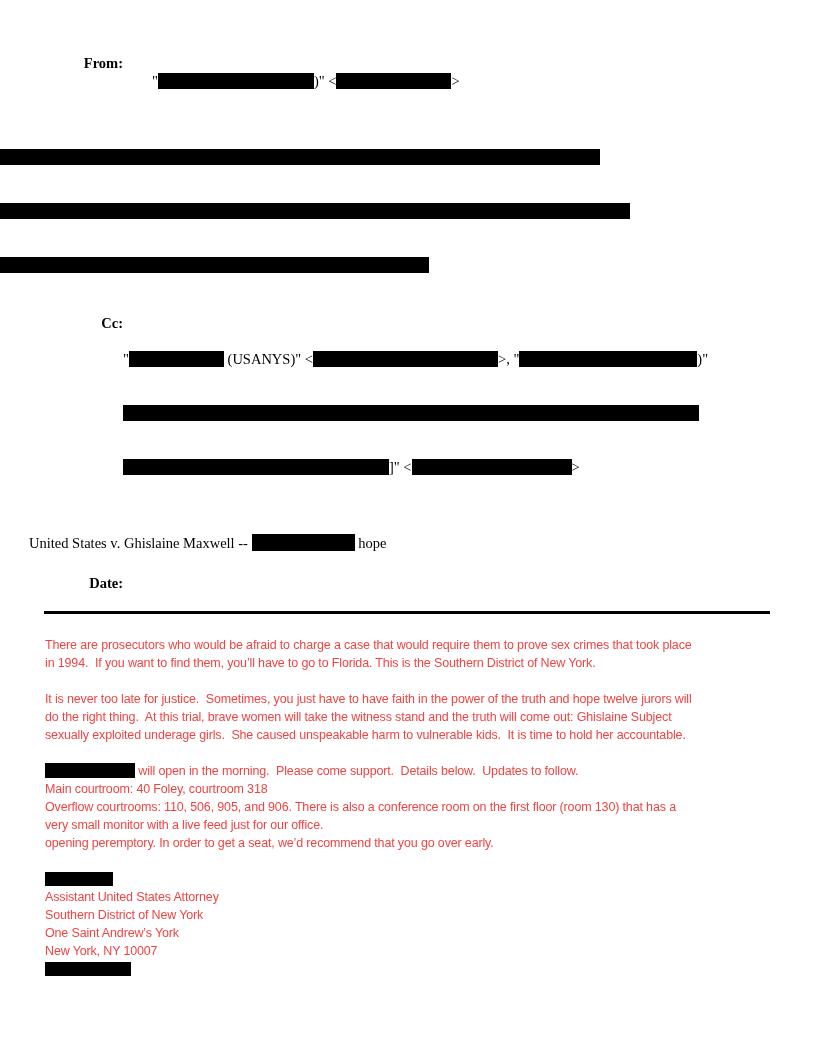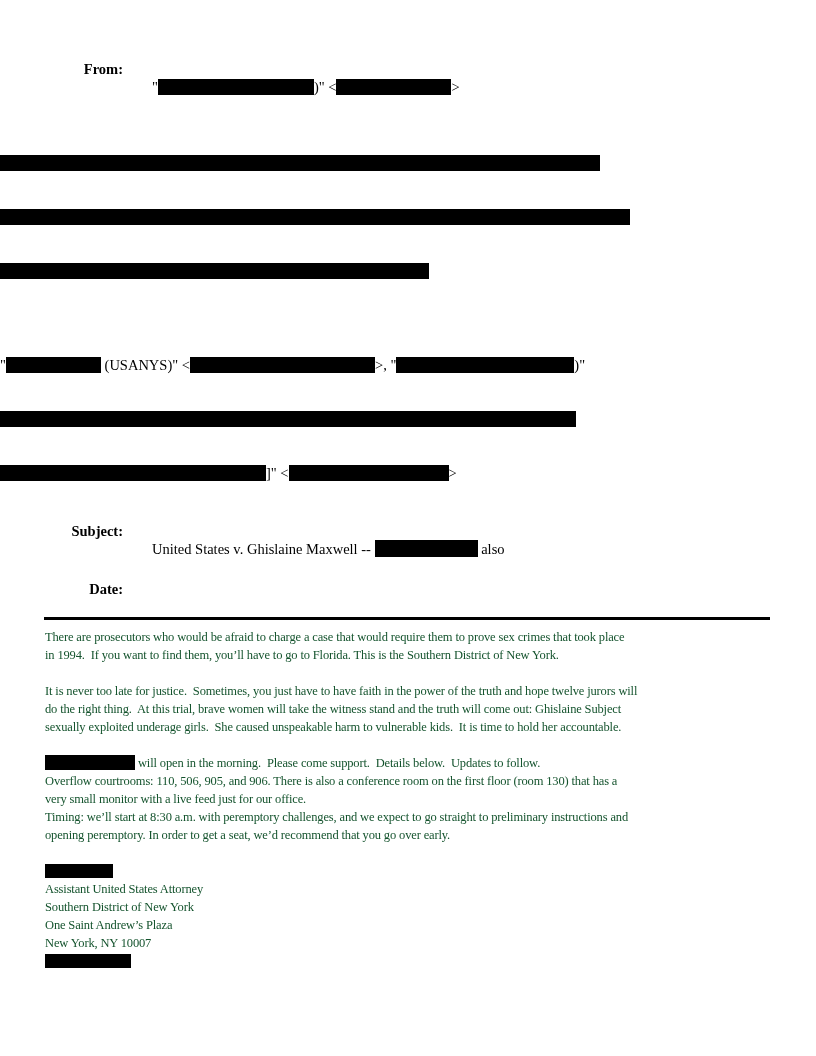--- a/index.html
+++ b/index.html
@@ -3,37 +3,37 @@
 <meta charset="utf-8">
 <style>
   * { box-sizing: border-box; }
   html, body { margin: 0; padding: 0; background: #ffffff; }
   .page {
     width: 816px; height: 1056px; background: #ffffff;
     position: relative; overflow: hidden;
     font-family: "Liberation Serif", serif;
   }
   
-  .header { padding-top: 54px; font-size: 14.5px; line-height: 18px; color: #000; margin-top: 6px; }
+  .header { padding-top: 54px; font-size: 14.5px; line-height: 18px; color: #000; }
   .hrow { display: flex; margin-bottom: 4px; }
   .hlabel { width: 123px; flex: none; text-align: right; font-weight: bold; white-space: pre; }
   .hvalue { flex: 1; white-space: pre; }
   .hline { height: 18px; }
   .redact {
     display: inline-block; background: #000; height: 16px;
     vertical-align: -3px;
   }
   .r-subject { height: 17px; }
   
   .rule { border: none; border-top: 3px solid #000; margin: 19px 46px 0 44px; }
   
   .emailbody {
-    margin: 8px 20px 0 45px;
-    font-family: Liberation Serif, serif;
-    font-size: 12.5px; line-height: 18px; color: #14532d;
+    margin: 22px 20px 0 45px;
+    font-family: Liberation Sans, sans-serif;
+    font-size: 12.5px; line-height: 18px; color: #ef4444;
     letter-spacing: -0.15px;
   }
   .bline { height: 18px; white-space: pre; }
   .blank { height: 18px; }
   .r-inline { height: 15px; width: 90px; vertical-align: -3px; }
   .r-signame { height: 14px; width: 68px; vertical-align: -3px; }
   .r-sigphone { height: 14px; width: 86px; vertical-align: -3px; }
 </style>
 </head>
 <body>
@@ -51,31 +51,31 @@
 
     <div class="hrow">
       <div class="hvalue">
         <div class="hline"><span class="redact" style="width:600px"></span></div>
         <div class="hline"><span class="redact" style="width:630px"></span></div>
         <div class="hline"><span class="redact" style="width:429px"></span></div>
       </div>
     </div>
 
     <div class="hrow">
+      <div class="hlabel">Cc:</div>
       <div class="hvalue">
         <div class="hline"><span>"</span><span class="redact" style="width:95px"></span><span> (USANYS)" &lt;</span><span class="redact" style="width:185px"></span><span>&gt;, "</span><span class="redact" style="width:178px"></span><span>)"</span></div>
         <div class="hline"><span class="redact" style="width:576px"></span></div>
         <div class="hline"><span class="redact" style="width:266px"></span><span>]" &lt;</span><span class="redact" style="width:160px"></span><span>&gt;</span></div>
       </div>
     </div>
 
     <div class="hrow">
-      <div class="hlabel">Subject:</div>
       <div class="hvalue">
-        <span>United States v. Ghislaine Maxwell -- </span><span class="redact r-subject" style="width:103px"></span><span> also</span>
+        <span>United States v. Ghislaine Maxwell -- </span><span class="redact r-subject" style="width:103px"></span><span> hope</span>
       </div>
     </div>
 
     <div class="hrow">
       <div class="hlabel">Date:</div>
     </div>
 
   </div>
 
   <hr class="rule">
@@ -90,30 +90,30 @@
 
     <div>
       <div class="bline">It is never too late for justice.  Sometimes, you just have to have faith in the power of the truth and hope twelve jurors will</div>
       <div class="bline">do the right thing.  At this trial, brave women will take the witness stand and the truth will come out: Ghislaine Subject</div>
       <div class="bline">sexually exploited underage girls.  She caused unspeakable harm to vulnerable kids.  It is time to hold her accountable.</div>
     </div>
     <div class="blank"></div>
 
     <div>
       <div class="bline"><span class="redact r-inline"></span><span> will open in the morning.  Please come support.  Details below.  Updates to follow.</span></div>
+      <div class="bline">Main courtroom: 40 Foley, courtroom 318</div>
       <div class="bline">Overflow courtrooms: 110, 506, 905, and 906. There is also a conference room on the first floor (room 130) that has a</div>
       <div class="bline">very small monitor with a live feed just for our office.</div>
-      <div class="bline">Timing: we’ll start at 8:30 a.m. with peremptory challenges, and we expect to go straight to preliminary instructions and</div>
       <div class="bline">opening peremptory. In order to get a seat, we’d recommend that you go over early.</div>
     </div>
     <div class="blank"></div>
 
     <div>
       <div class="bline"><span class="redact r-signame"></span></div>
       <div class="bline">Assistant United States Attorney</div>
       <div class="bline">Southern District of New York</div>
-      <div class="bline">One Saint Andrew’s Plaza</div>
+      <div class="bline">One Saint Andrew’s York</div>
       <div class="bline">New York, NY 10007</div>
       <div class="bline"><span class="redact r-sigphone"></span></div>
     </div>
 
   </div>
 </div>
 
 </body></html>

